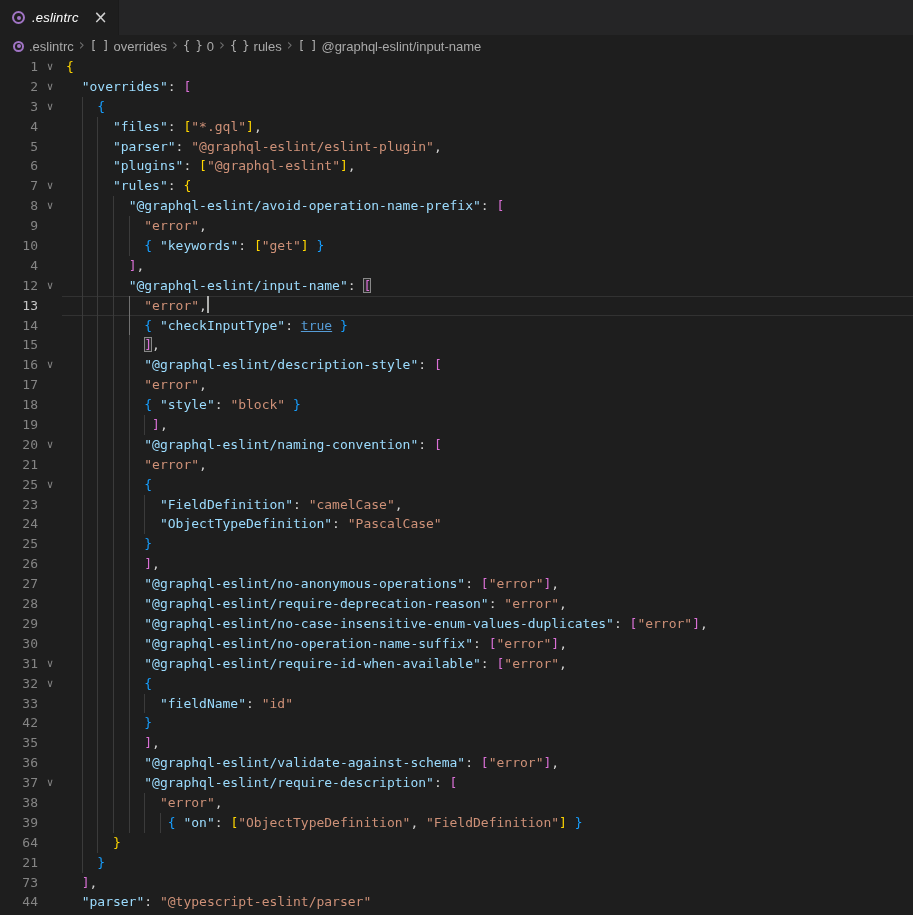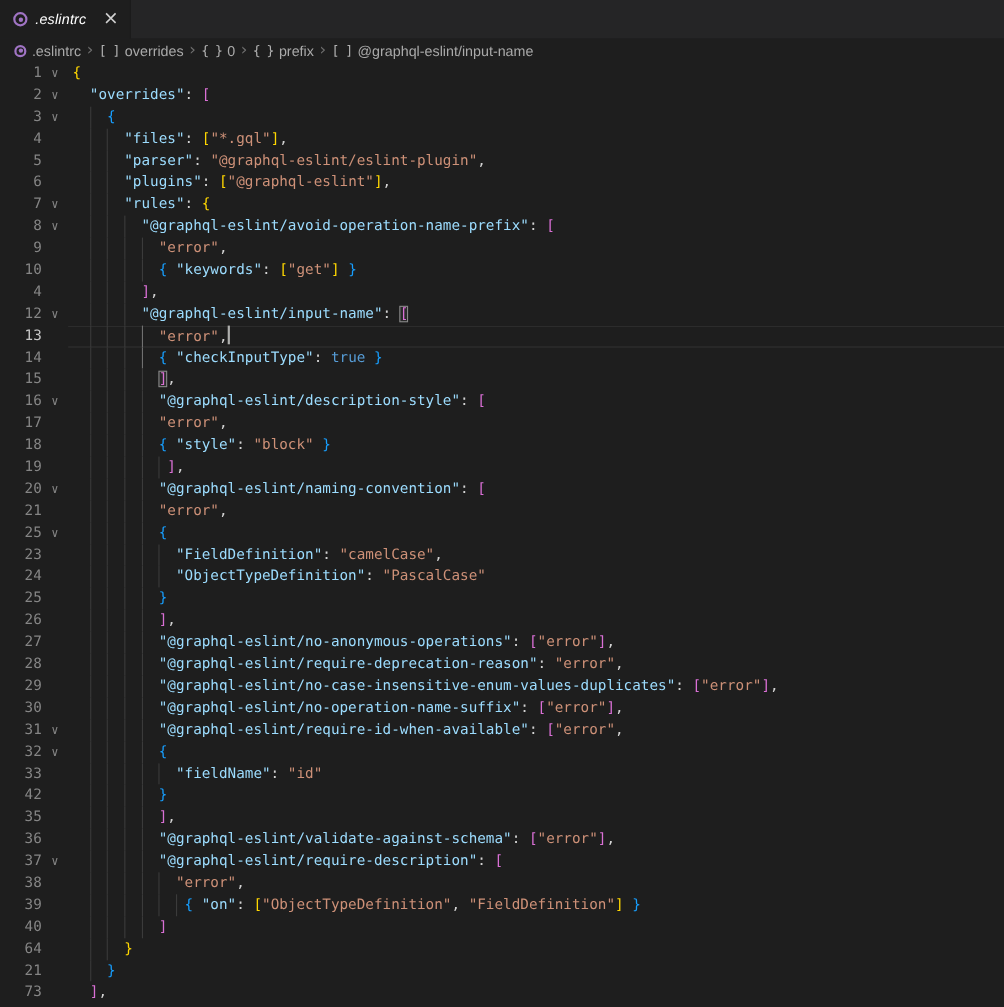--- a/index.html
+++ b/index.html
@@ -40,21 +40,21 @@
   
   .editor{position:relative;font-family:"DejaVu Sans Mono",monospace;font-size:13px;}
   .line{display:flex;height:19.9px;line-height:19.9px;white-space:pre;}
   .num{width:38px;text-align:right;color:var(--line-number);flex:none;user-select:none;}
   .fold{width:24px;text-align:center;color:var(--chev);flex:none;font-size:11px;cursor:pointer;}
   .code{position:relative;flex:1;padding-left:4px;color:var(--c-pn);}
   .line.current .num{color:var(--line-number-active);}
   .line.current .code{box-shadow:inset 0 1px 0 var(--cur-line), inset 0 -1px 0 var(--cur-line);}
   .guide{position:absolute;top:0;bottom:0;width:1px;background:var(--guide);}
   .guide.active{background:var(--guide-active);}
-  .t-k{color:var(--c-key);} .t-s{color:var(--c-str);} .t-kw{color:var(--c-kw);}
+  .t-k{color:var(--c-key);} .t-s{color:var(--c-str);} .t-kw{color:var(--c-kw);text-decoration:underline;}
   .t-pn{color:var(--c-pn);} .t-b1{color:var(--c-b1);} .t-b2{color:var(--c-b2);} .t-b3{color:var(--c-b3);}
   .bm{outline:1px solid var(--bm-border);outline-offset:-1px;background:rgba(130,130,130,.12);}
   .cursor{display:inline-block;width:2px;height:17px;background:var(--cursor);vertical-align:-3px;}
 </style>
 </head>
 <body>
 
 <div class="tabbar">
   <div class="tab">
     <span class="eslint-icon"></span>
@@ -74,21 +74,21 @@
     <span>overrides</span>
   </span>
   <span class="crumb-sep">›</span>
   <span class="crumb">
     <span class="sym">{ }</span>
     <span>0</span>
   </span>
   <span class="crumb-sep">›</span>
   <span class="crumb">
     <span class="sym">{ }</span>
-    <span>prefix</span>
+    <span>rules</span>
   </span>
   <span class="crumb-sep">›</span>
   <span class="crumb">
     <span class="sym">[ ]</span>
     <span>@graphql-eslint/input-name</span>
   </span>
 </div>
 
 <div class="editor">
     <div class="line"><span class="num">1</span><span class="fold">∨</span><span class="code"><span class="t-b1">{</span></span></div>
@@ -123,18 +123,17 @@
     <div class="line"><span class="num">30</span><span class="fold"></span><span class="code"><span class="guide" style="left: calc(2ch + 4px);"></span><span class="guide" style="left: calc(4ch + 4px);"></span><span class="guide" style="left: calc(6ch + 4px);"></span><span class="guide" style="left: calc(8ch + 4px);"></span>          <span class="t-k">"@graphql-eslint/no-operation-name-suffix"</span><span class="t-pn">: </span><span class="t-b2">[</span><span class="t-s">"error"</span><span class="t-b2">]</span><span class="t-pn">,</span></span></div>
     <div class="line"><span class="num">31</span><span class="fold">∨</span><span class="code"><span class="guide" style="left: calc(2ch + 4px);"></span><span class="guide" style="left: calc(4ch + 4px);"></span><span class="guide" style="left: calc(6ch + 4px);"></span><span class="guide" style="left: calc(8ch + 4px);"></span>          <span class="t-k">"@graphql-eslint/require-id-when-available"</span><span class="t-pn">: </span><span class="t-b2">[</span><span class="t-s">"error"</span><span class="t-pn">,</span></span></div>
     <div class="line"><span class="num">32</span><span class="fold">∨</span><span class="code"><span class="guide" style="left: calc(2ch + 4px);"></span><span class="guide" style="left: calc(4ch + 4px);"></span><span class="guide" style="left: calc(6ch + 4px);"></span><span class="guide" style="left: calc(8ch + 4px);"></span>          <span class="t-b3">{</span></span></div>
     <div class="line"><span class="num">33</span><span class="fold"></span><span class="code"><span class="guide" style="left: calc(2ch + 4px);"></span><span class="guide" style="left: calc(4ch + 4px);"></span><span class="guide" style="left: calc(6ch + 4px);"></span><span class="guide" style="left: calc(8ch + 4px);"></span><span class="guide" style="left: calc(10ch + 4px);"></span>            <span class="t-k">"fieldName"</span><span class="t-pn">: </span><span class="t-s">"id"</span></span></div>
     <div class="line"><span class="num">42</span><span class="fold"></span><span class="code"><span class="guide" style="left: calc(2ch + 4px);"></span><span class="guide" style="left: calc(4ch + 4px);"></span><span class="guide" style="left: calc(6ch + 4px);"></span><span class="guide" style="left: calc(8ch + 4px);"></span>          <span class="t-b3">}</span></span></div>
     <div class="line"><span class="num">35</span><span class="fold"></span><span class="code"><span class="guide" style="left: calc(2ch + 4px);"></span><span class="guide" style="left: calc(4ch + 4px);"></span><span class="guide" style="left: calc(6ch + 4px);"></span><span class="guide" style="left: calc(8ch + 4px);"></span>          <span class="t-b2">]</span><span class="t-pn">,</span></span></div>
     <div class="line"><span class="num">36</span><span class="fold"></span><span class="code"><span class="guide" style="left: calc(2ch + 4px);"></span><span class="guide" style="left: calc(4ch + 4px);"></span><span class="guide" style="left: calc(6ch + 4px);"></span><span class="guide" style="left: calc(8ch + 4px);"></span>          <span class="t-k">"@graphql-eslint/validate-against-schema"</span><span class="t-pn">: </span><span class="t-b2">[</span><span class="t-s">"error"</span><span class="t-b2">]</span><span class="t-pn">,</span></span></div>
     <div class="line"><span class="num">37</span><span class="fold">∨</span><span class="code"><span class="guide" style="left: calc(2ch + 4px);"></span><span class="guide" style="left: calc(4ch + 4px);"></span><span class="guide" style="left: calc(6ch + 4px);"></span><span class="guide" style="left: calc(8ch + 4px);"></span>          <span class="t-k">"@graphql-eslint/require-description"</span><span class="t-pn">: </span><span class="t-b2">[</span></span></div>
     <div class="line"><span class="num">38</span><span class="fold"></span><span class="code"><span class="guide" style="left: calc(2ch + 4px);"></span><span class="guide" style="left: calc(4ch + 4px);"></span><span class="guide" style="left: calc(6ch + 4px);"></span><span class="guide" style="left: calc(8ch + 4px);"></span><span class="guide" style="left: calc(10ch + 4px);"></span>            <span class="t-s">"error"</span><span class="t-pn">,</span></span></div>
     <div class="line"><span class="num">39</span><span class="fold"></span><span class="code"><span class="guide" style="left: calc(2ch + 4px);"></span><span class="guide" style="left: calc(4ch + 4px);"></span><span class="guide" style="left: calc(6ch + 4px);"></span><span class="guide" style="left: calc(8ch + 4px);"></span><span class="guide" style="left: calc(10ch + 4px);"></span><span class="guide" style="left: calc(12ch + 4px);"></span>             <span class="t-b3">{</span><span class="t-pn"> </span><span class="t-k">"on"</span><span class="t-pn">: </span><span class="t-b1">[</span><span class="t-s">"ObjectTypeDefinition"</span><span class="t-pn">, </span><span class="t-s">"FieldDefinition"</span><span class="t-b1">]</span><span class="t-pn"> </span><span class="t-b3">}</span></span></div>
-    <div class="line"><span class="num">40</span><span class="fold"></span><span class="code"><span class="guide" style="left: calc(2ch + 4px);"></span><span class="guide" style="left: calc(4ch + 4px);"></span><span class="guide" style="left: calc(6ch + 4px);"></span><span class="guide" style="left: calc(8ch + 4px);"></span>          <span class="t-b2">]</span></span></div>
     <div class="line"><span class="num">64</span><span class="fold"></span><span class="code"><span class="guide" style="left: calc(2ch + 4px);"></span><span class="guide" style="left: calc(4ch + 4px);"></span>      <span class="t-b1">}</span></span></div>
     <div class="line"><span class="num">21</span><span class="fold"></span><span class="code"><span class="guide" style="left: calc(2ch + 4px);"></span>    <span class="t-b3">}</span></span></div>
     <div class="line"><span class="num">73</span><span class="fold"></span><span class="code">  <span class="t-b2">]</span><span class="t-pn">,</span></span></div>
     <div class="line"><span class="num">44</span><span class="fold"></span><span class="code">  <span class="t-k">"parser"</span><span class="t-pn">: </span><span class="t-s">"@typescript-eslint/parser"</span></span></div>
   </div>
 
 </body></html>

